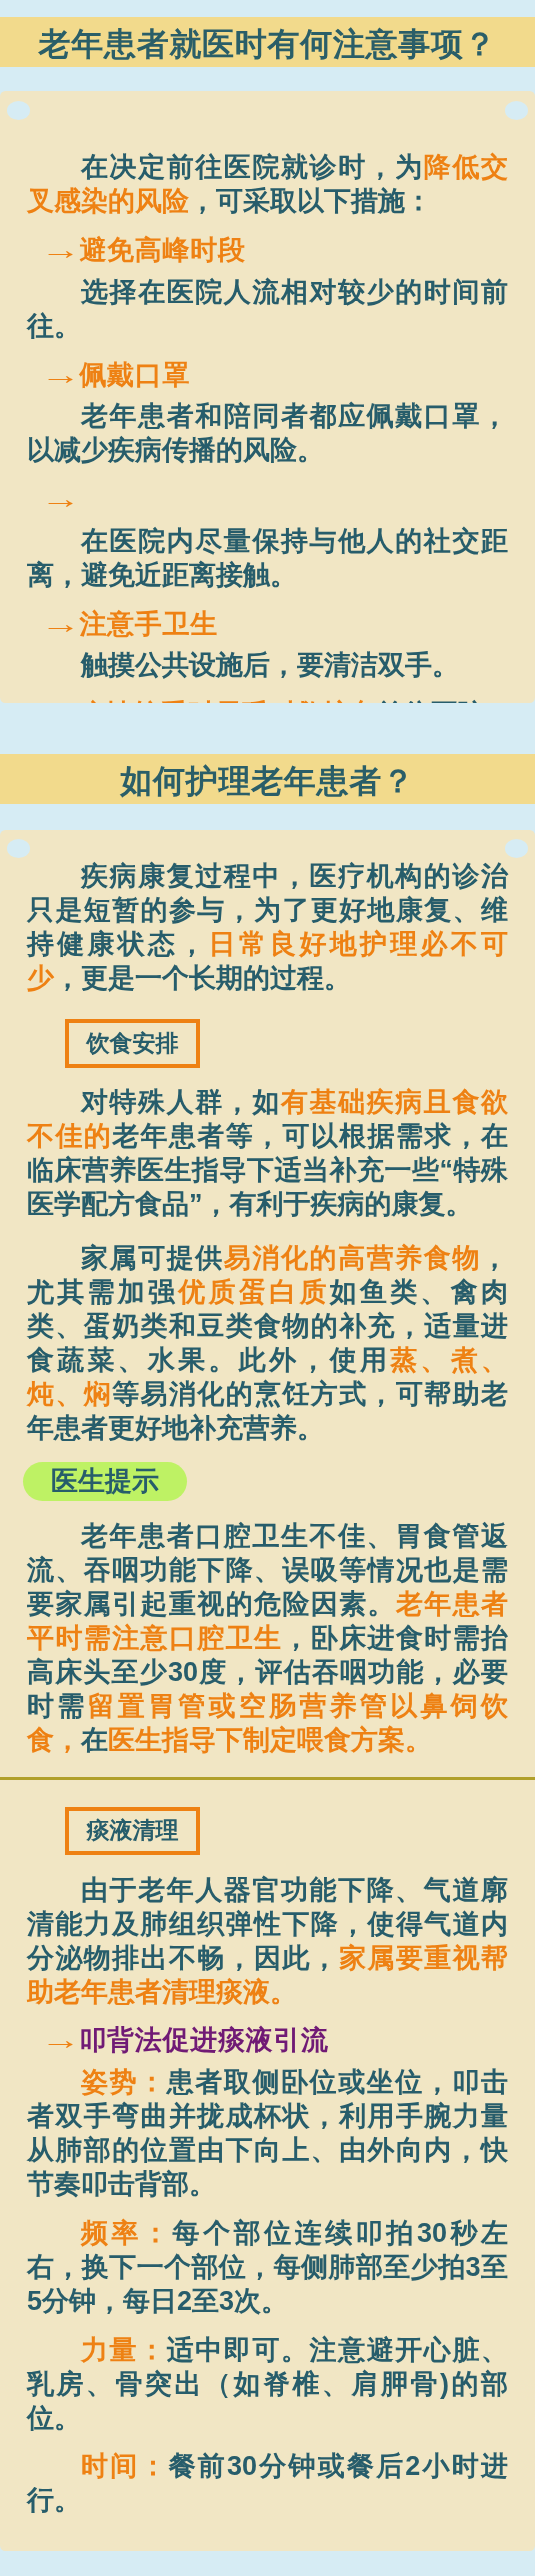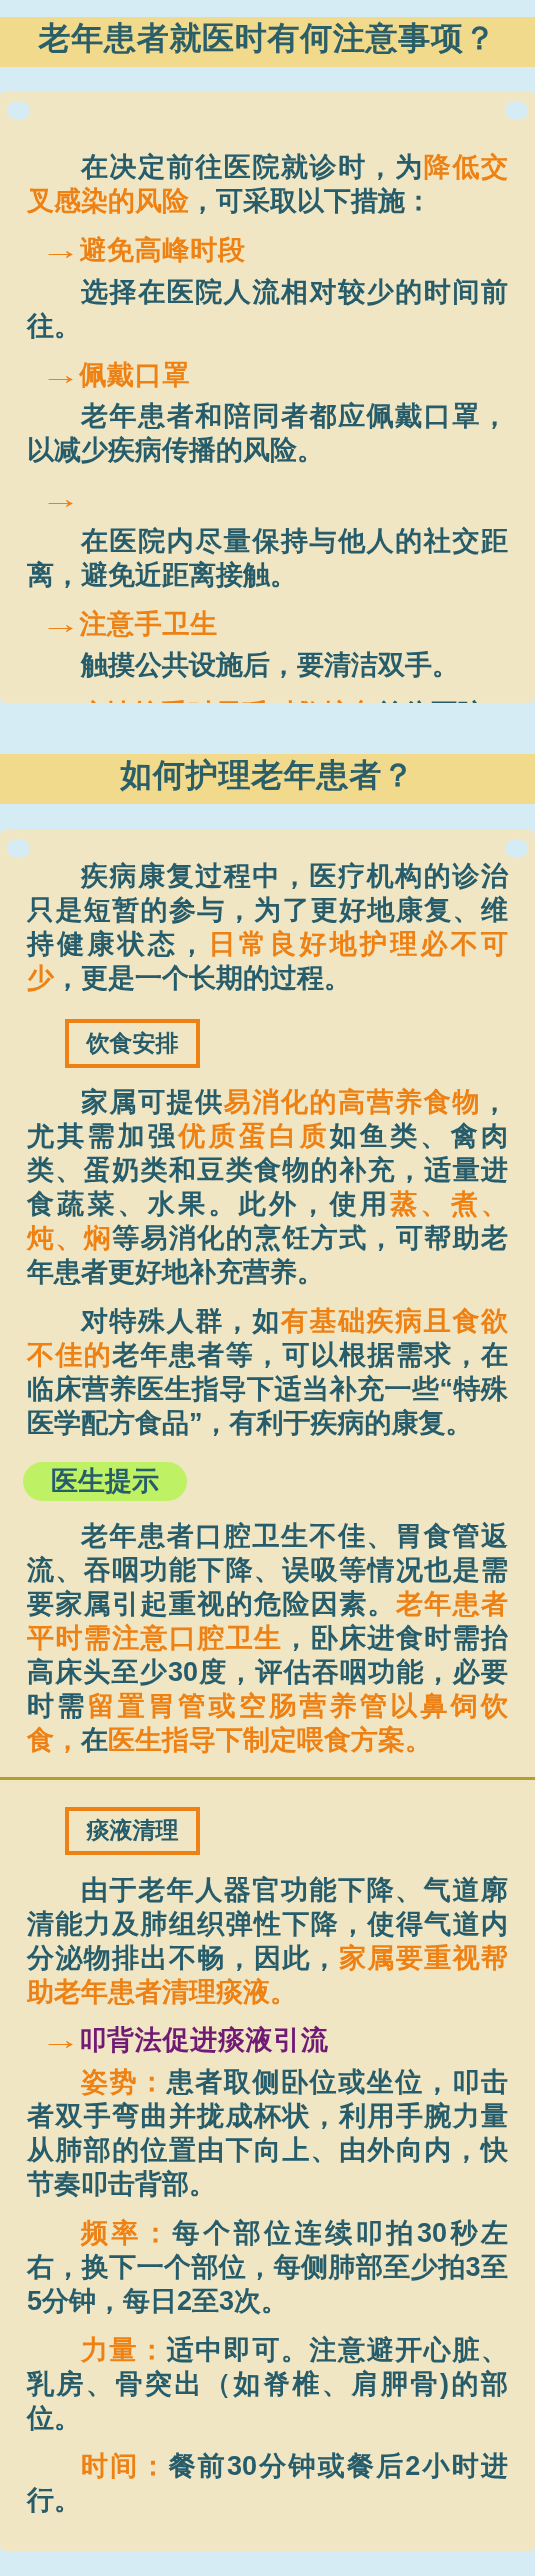--- a/index.html
+++ b/index.html
@@ -10,21 +10,21 @@
     font-weight:bold;color:#275d6b;
   }
   .strip{width:535px;background:#d6ecf4;}
   .s-top{height:17.4px;}
   .s-mid1{height:24px;}
   .s-gap-a{height:51px;}
   .s-mid2{height:25.5px;}
   .s-bottom{height:27px;}
   .band{
     width:535px;height:50px;background:#f2da8c;
-    display:flex;align-items:flex-start;justify-content:center;
+    display:flex;align-items:flex-end;justify-content:center;
   }
   .band h1{
     margin:0;font-size:32px;letter-spacing:0.7px;color:#2a5e68;font-weight:bold;
   }
   .card{
     position:relative;width:535px;background:#f1e6c4;
     box-sizing:border-box;padding:0 27px;overflow:hidden;
     border-radius:5.4px;
   }
   .card1{height:612px;padding-top:59px;}
@@ -135,23 +135,23 @@
   <div class="strip s-mid2"></div>
 
   <section class="card card2">
     <span class="hole hole-l"></span>
     <span class="hole hole-r"></span>
 
     <p class="body mb-lg"><span>疾病康复过程中，医疗机构的诊治只是短暂的参与，为了更好地康复、维持健康状态，</span><span class="hl">日常良好地护理必不可少</span><span>，更是一个长期的过程。</span></p>
 
     <div class="sec-box">饮食安排</div>
 
+    <p class="body mb-lg"><span>对特殊人群，如</span><span class="hl">有基础疾病且食欲不佳的</span><span>老年患者等，可以根据需求，在临床营养医生指导下适当补充一些“特殊医学配方食品”，有利于疾病的康复。</span></p>
+
     <p class="body"><span>家属可提供</span><span class="hl">易消化的高营养食物</span><span>，尤其需加强</span><span class="hl">优质蛋白质</span><span>如鱼类、禽肉类、蛋奶类和豆类食物的补充，适量进食蔬菜、水果。此外，使用</span><span class="hl">蒸、煮、炖、焖</span><span>等易消化的烹饪方式，可帮助老年患者更好地补充营养。</span></p>
-
-    <p class="body mb-lg"><span>对特殊人群，如</span><span class="hl">有基础疾病且食欲不佳的</span><span>老年患者等，可以根据需求，在临床营养医生指导下适当补充一些“特殊医学配方食品”，有利于疾病的康复。</span></p>
 
     <div class="pill">医生提示</div>
 
     <p class="body"><span>老年患者口腔卫生不佳、胃食管返流、吞咽功能下降、误吸等情况也是需要家属引起重视的危险因素。</span><span class="hl">老年患者平时需注意口腔卫生</span><span>，卧床进食时需抬高床头至少30度，评估吞咽功能，必要时需</span><span class="hl">留置胃管或空肠营养管以鼻饲饮食，</span><span>在</span><span class="hl">医生指导下制定喂食方案。</span></p>
 
     <div class="divider"></div>
 
     <div class="sec-box">痰液清理</div>
 
     <p class="body"><span>由于老年人器官功能下降、气道廓清能力及肺组织弹性下降，使得气道内分泌物排出不畅，因此，</span><span class="hl">家属要重视帮助老年患者清理痰液。</span></p>

